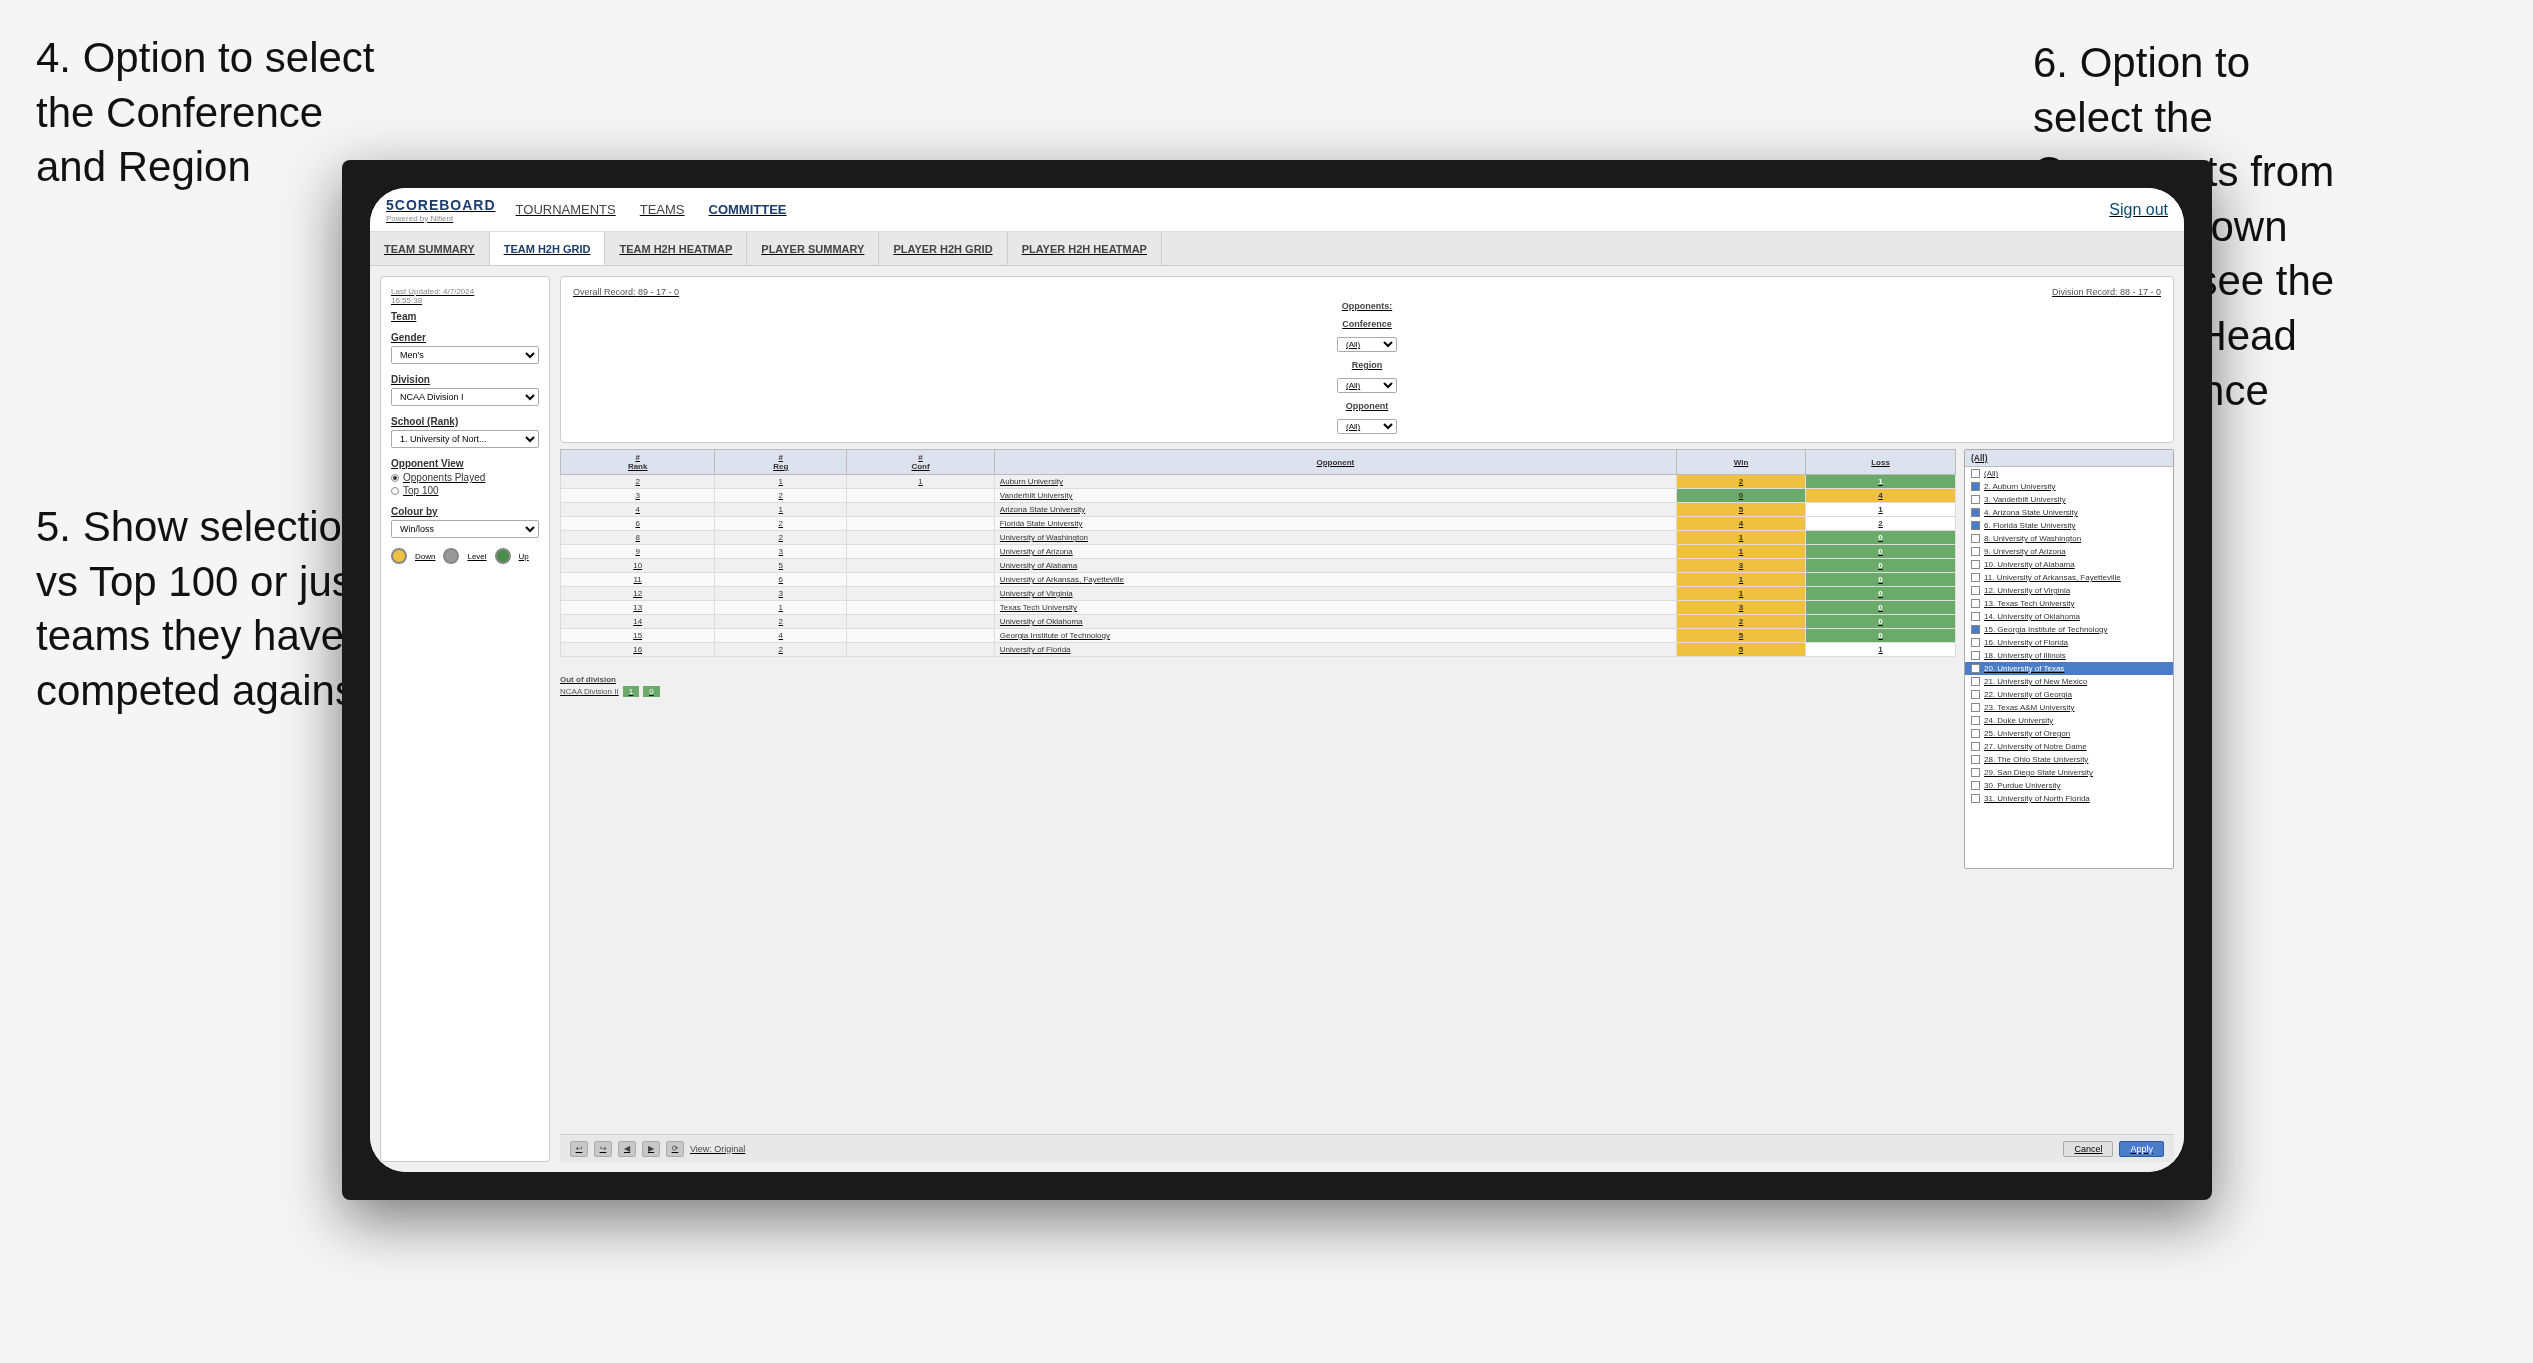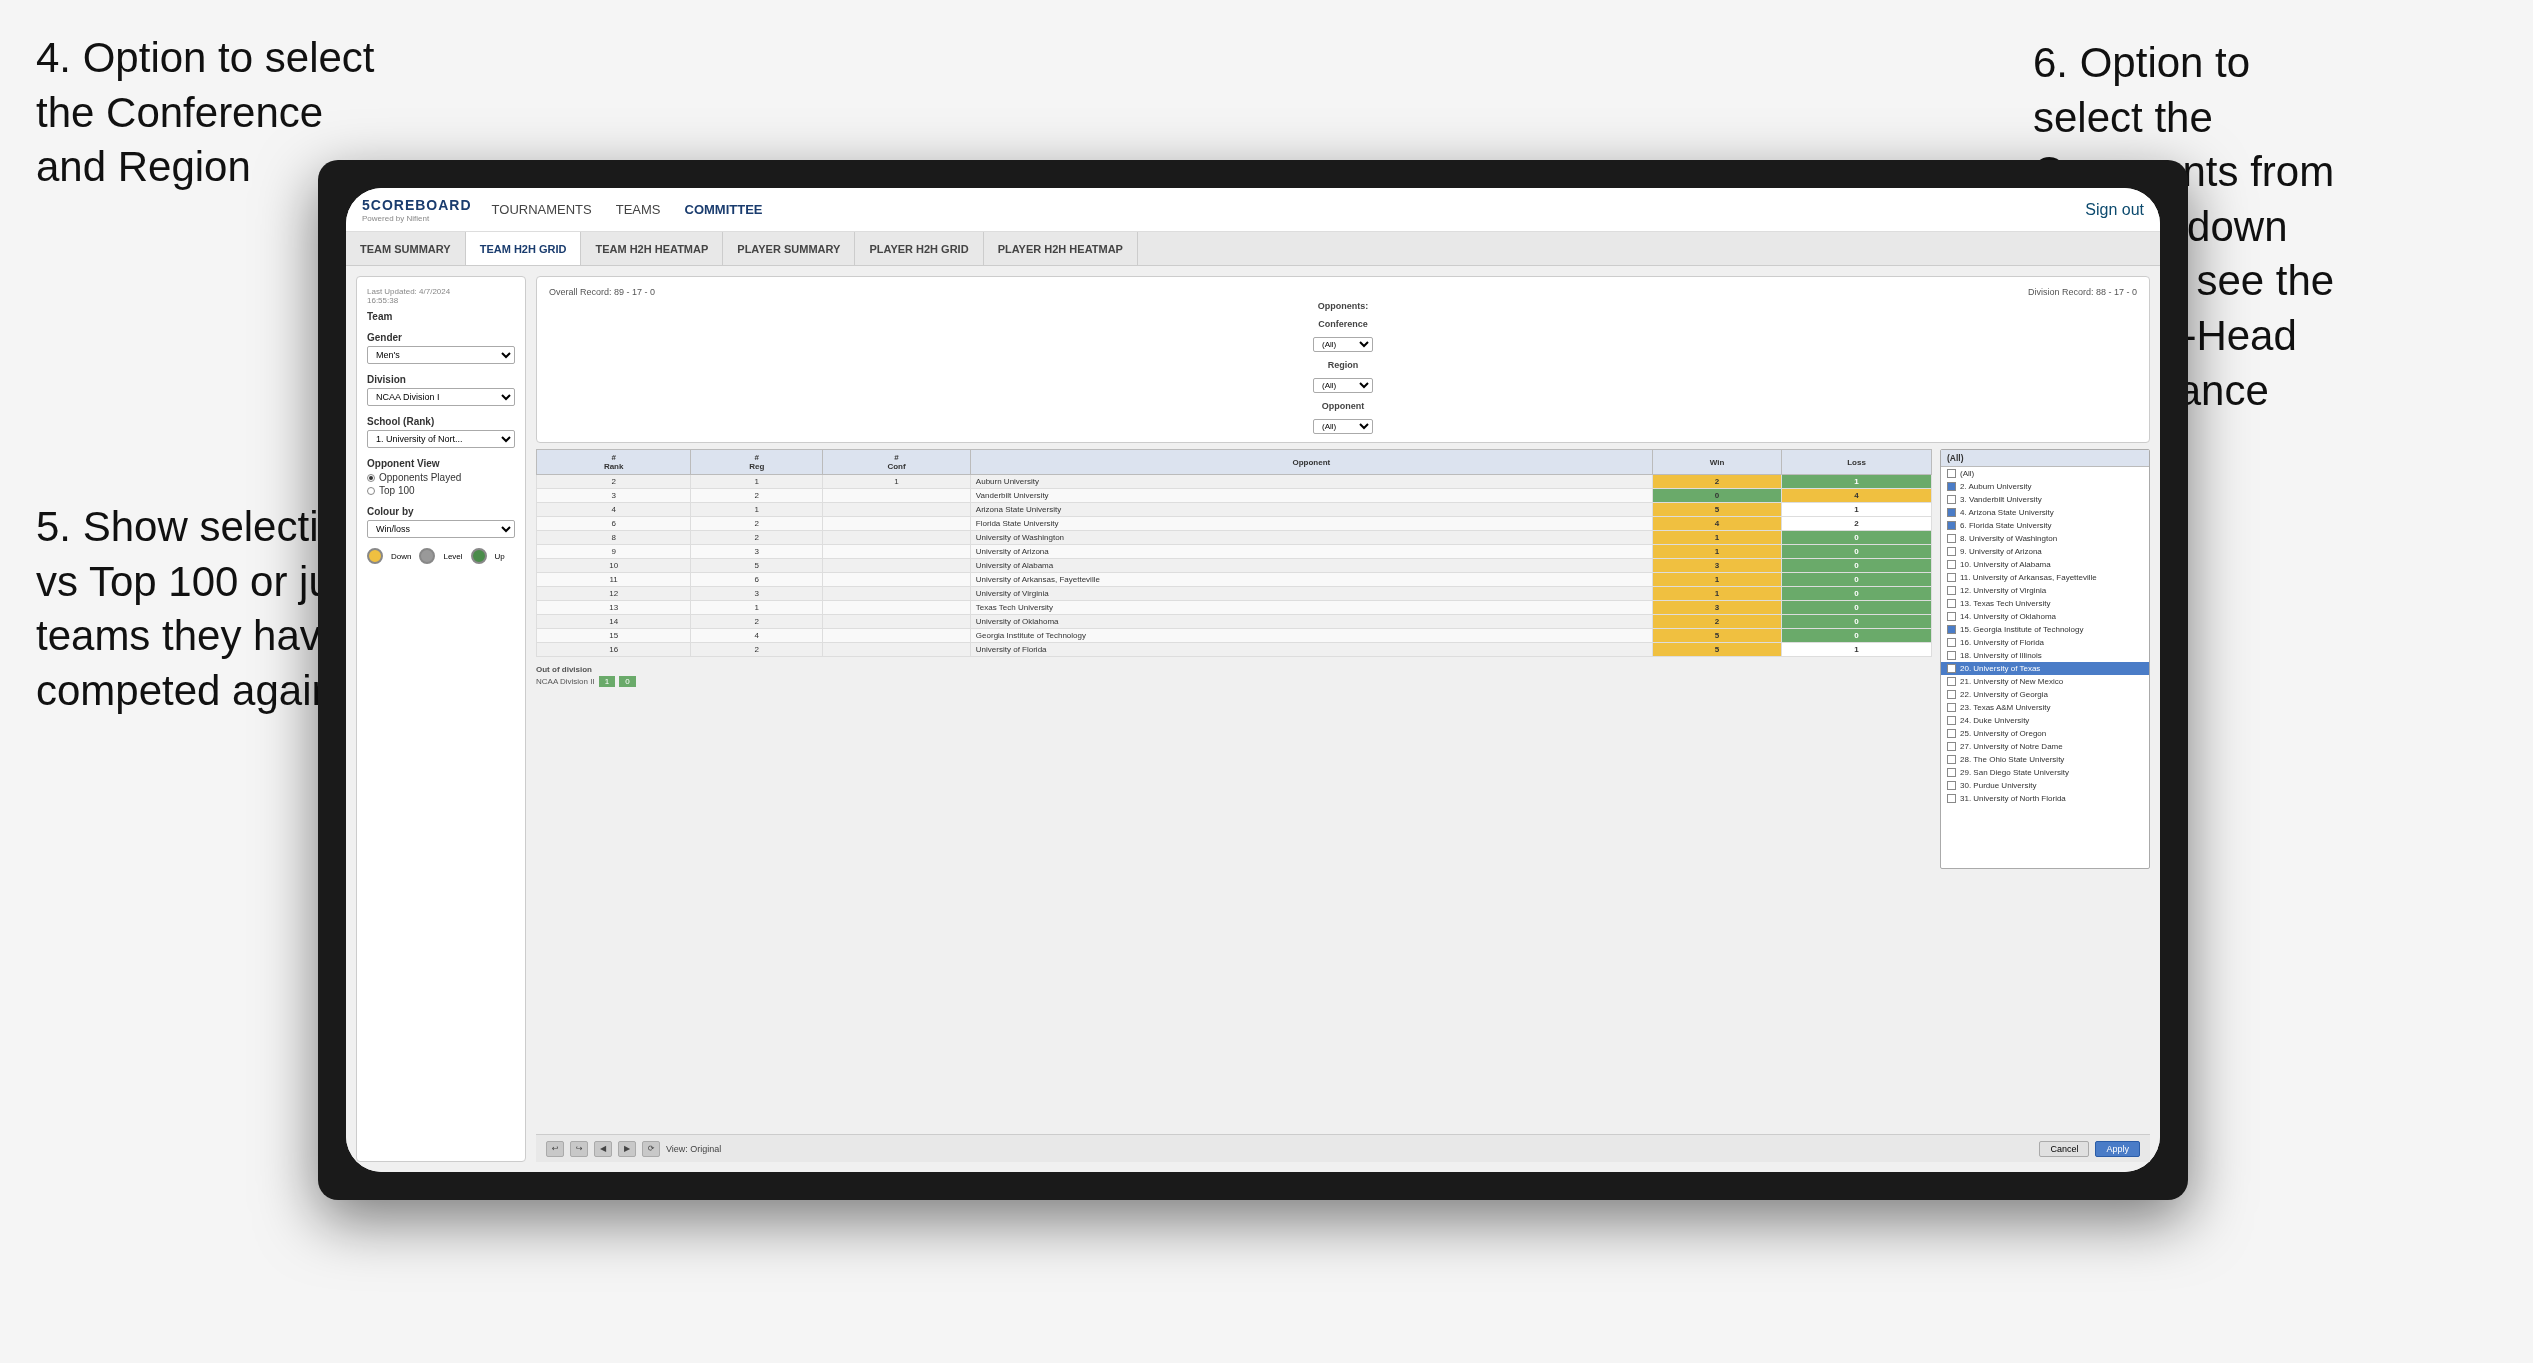--- a/index.html
+++ b/index.html
@@ -37,27 +37,28 @@
     .annotation-bottomleft {
       top: 500px;
       left: 36px;
       width: 520px;
     }
 
     
     .tablet-frame {
       position: absolute;
       top: 160px;
-      left: 318px;
+      left: 342px;
       width: 1870px;
       height: 1040px;
       background: #1a1a1a;
-      border-radius: 20px;
+      border-radius: 8px;
       box-shadow: 0 20px 60px rgba(0,0,0,0.5);
       padding: 28px;
+      text-decoration: underline;
     }
 
     .tablet-screen {
       width: 100%;
       height: 100%;
       background: #fff;
       border-radius: 36px;
       overflow: hidden;
       display: flex;
       flex-direction: column;
@@ -387,21 +388,21 @@
     }
 
     .dropdown-checkbox.checked {
       background: #4a7cc7;
     }
 
     
     .out-of-div {
       font-size: 8px;
       color: #555;
-      margin-top: 8px;
+      margin-top: 18px;
     }
 
     .out-of-div-row {
       display: flex;
       align-items: center;
       gap: 4px;
       font-size: 8px;
     }
 
     .out-div-bar {

